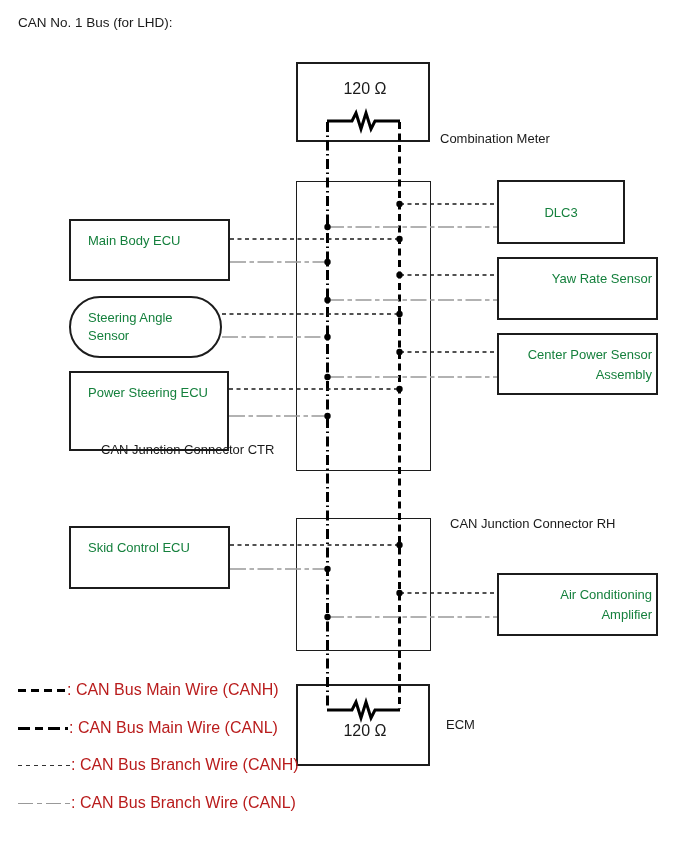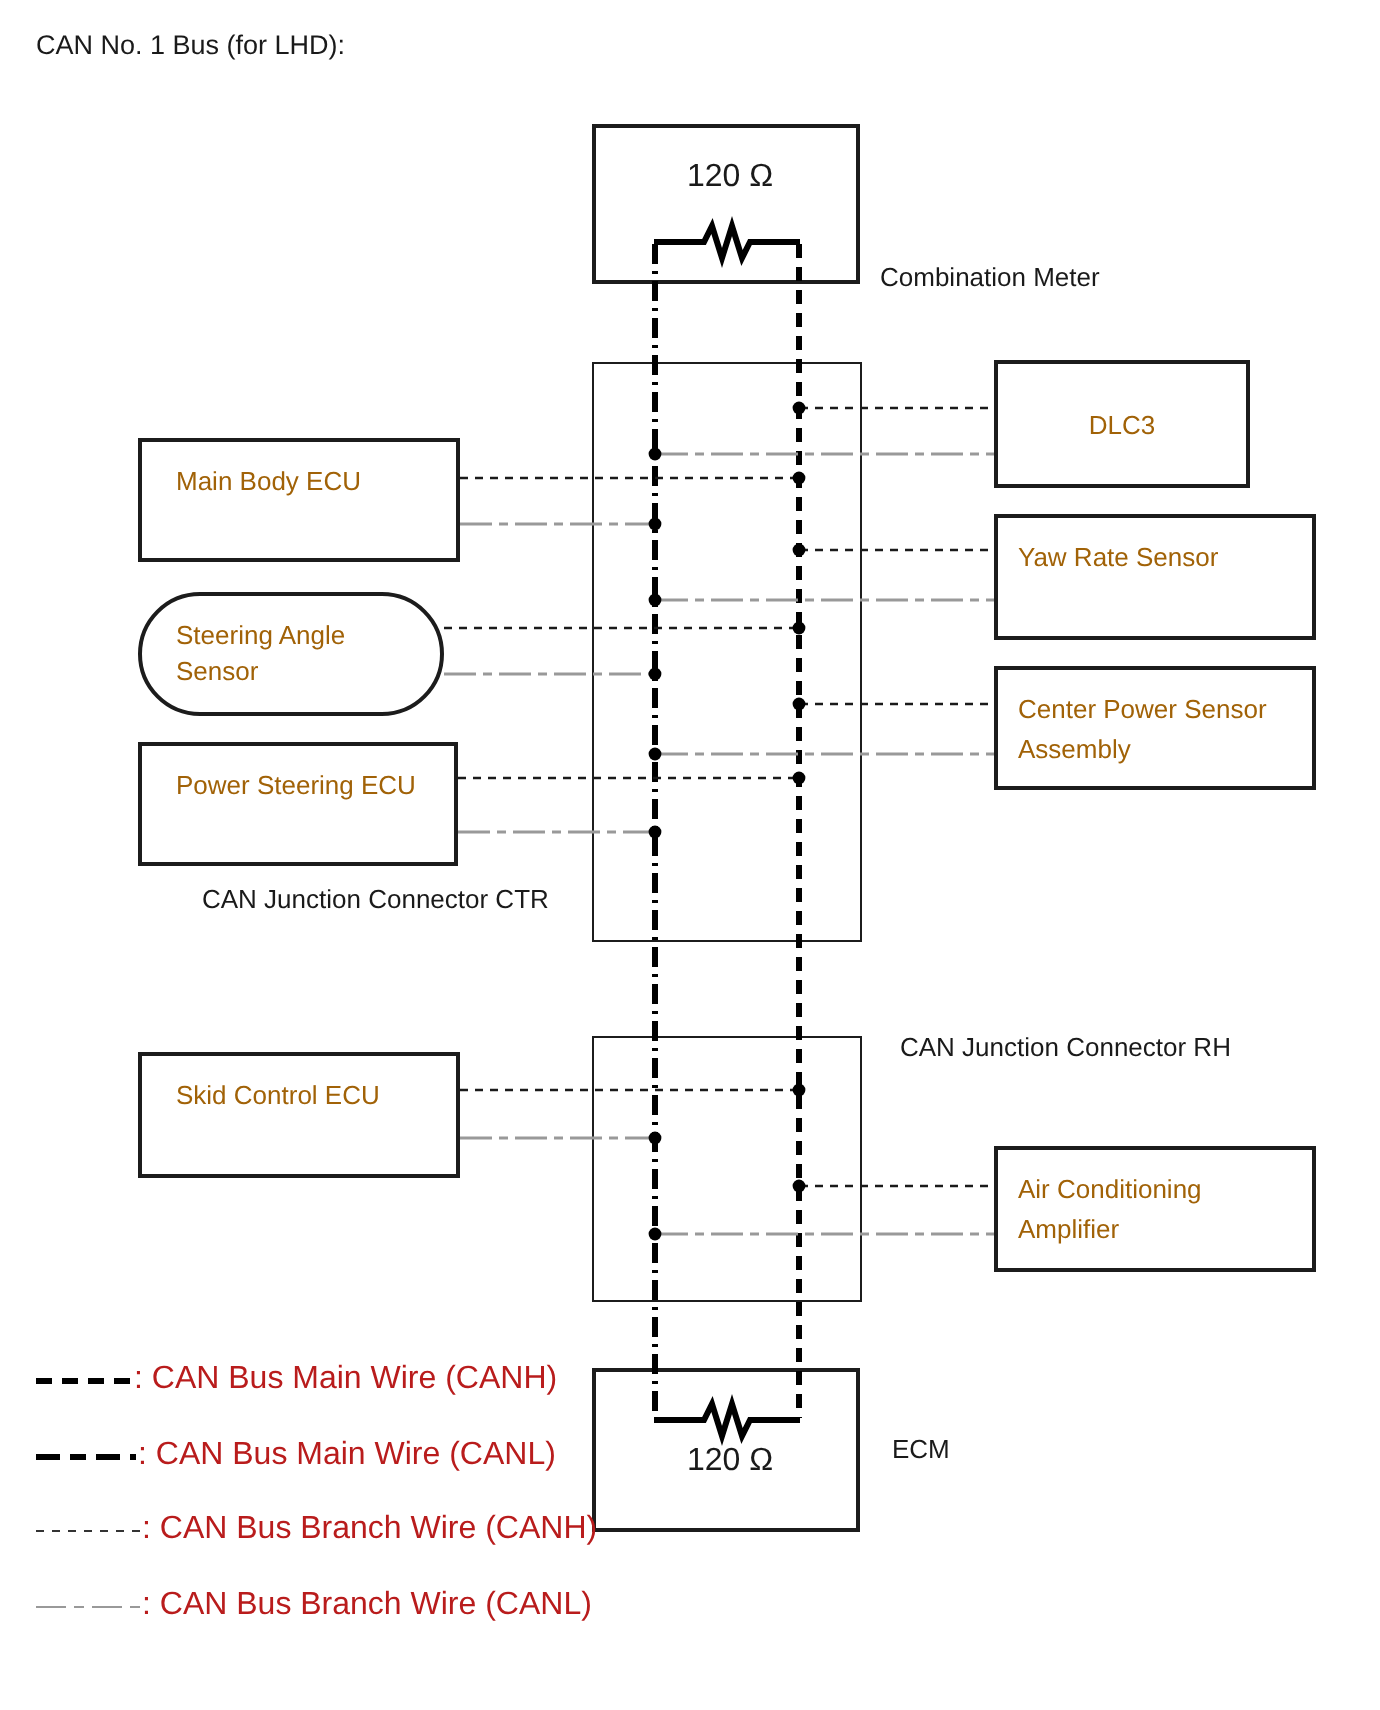--- a/index.html
+++ b/index.html
@@ -4,25 +4,25 @@
 <style>
   html,body{margin:0;padding:0;background:#fff;}
   #canvas{
     position:relative;width:690px;height:855px;background:#ffffff;
     font-family:"Liberation Sans",sans-serif;color:#111;overflow:hidden;
   }
   .abs{position:absolute;}
   #diagram-title{left:18px;top:15px;font-size:13.5px;color:#1a1a1a;}
   .box{
     position:absolute;background:#ffffff;border:2px solid #1c1c1c;
-    box-sizing:border-box;font-size:13px;color:#a16207;
+    box-sizing:border-box;font-size:13px;color:#15803d;
   }
   .junction{border-width:1.5px;background:transparent;}
   .dev-left{padding:11px 4px 0 17px;line-height:18px;}
-  .dev-right{padding:10px 4px 0 10px;line-height:20px;}
+  .dev-right{padding:10px 4px 0 10px;line-height:20px;text-align:right;}
   .dev-center{display:flex;align-items:center;justify-content:center;}
   .float-label{position:absolute;font-size:13px;color:#1a1a1a;white-space:nowrap;}
   .res-label{position:absolute;font-size:16px;color:#1a1a1a;text-align:center;width:70px;}
   #wire-overlay{position:absolute;left:0;top:0;width:690px;height:855px;pointer-events:none;}
   .legend-row{position:absolute;display:flex;align-items:center;font-size:16px;color:#b91c1c;white-space:nowrap;}
   .swatch{display:inline-block;margin-right:1px;}
   .sw-main-canh{width:48px;height:3px;background:repeating-linear-gradient(90deg,#000 0 8px,transparent 8px 13px);}
   .sw-main-canl{width:50px;height:3px;background:repeating-linear-gradient(90deg,#000 0 12px,transparent 12px 17px,#000 17px 25px,transparent 25px 30px);}
   .sw-branch-canh{width:52px;height:1px;background:repeating-linear-gradient(90deg,#333 0 4px,transparent 4px 8px);}
   .sw-branch-canl{width:52px;height:1px;background:repeating-linear-gradient(90deg,#999 0 15px,transparent 15px 19px,#999 19px 24px,transparent 24px 28px);}
@@ -38,21 +38,21 @@
   <div class="box junction" style="left:296px;top:181px;width:135px;height:290px;"></div>
   <div class="box junction" style="left:296px;top:518px;width:135px;height:133px;"></div>
   <div class="box" style="left:296px;top:684px;width:134px;height:82px;"></div>
 
   <div class="box dev-left" style="left:69px;top:219px;width:161px;height:62px;padding-left:17px;">
     <span>Main Body ECU</span>
   </div>
   <div class="box dev-left" style="left:69px;top:296px;width:153px;height:62px;border-radius:31px;">
     <span>Steering Angle Sensor</span>
   </div>
-  <div class="box dev-left" style="left:69px;top:371px;width:160px;height:62px;">
+  <div class="box dev-left" style="left:69px;top:371px;width:160px;height:80px;">
     <span>Power Steering ECU</span>
   </div>
   <div class="box dev-left" style="left:69px;top:526px;width:161px;height:63px;">
     <span>Skid Control ECU</span>
   </div>
 
   <div class="box dev-center" style="left:497px;top:180px;width:128px;height:64px;">
     <span>DLC3</span>
   </div>
   <div class="box dev-right" style="left:497px;top:257px;width:161px;height:63px;">

